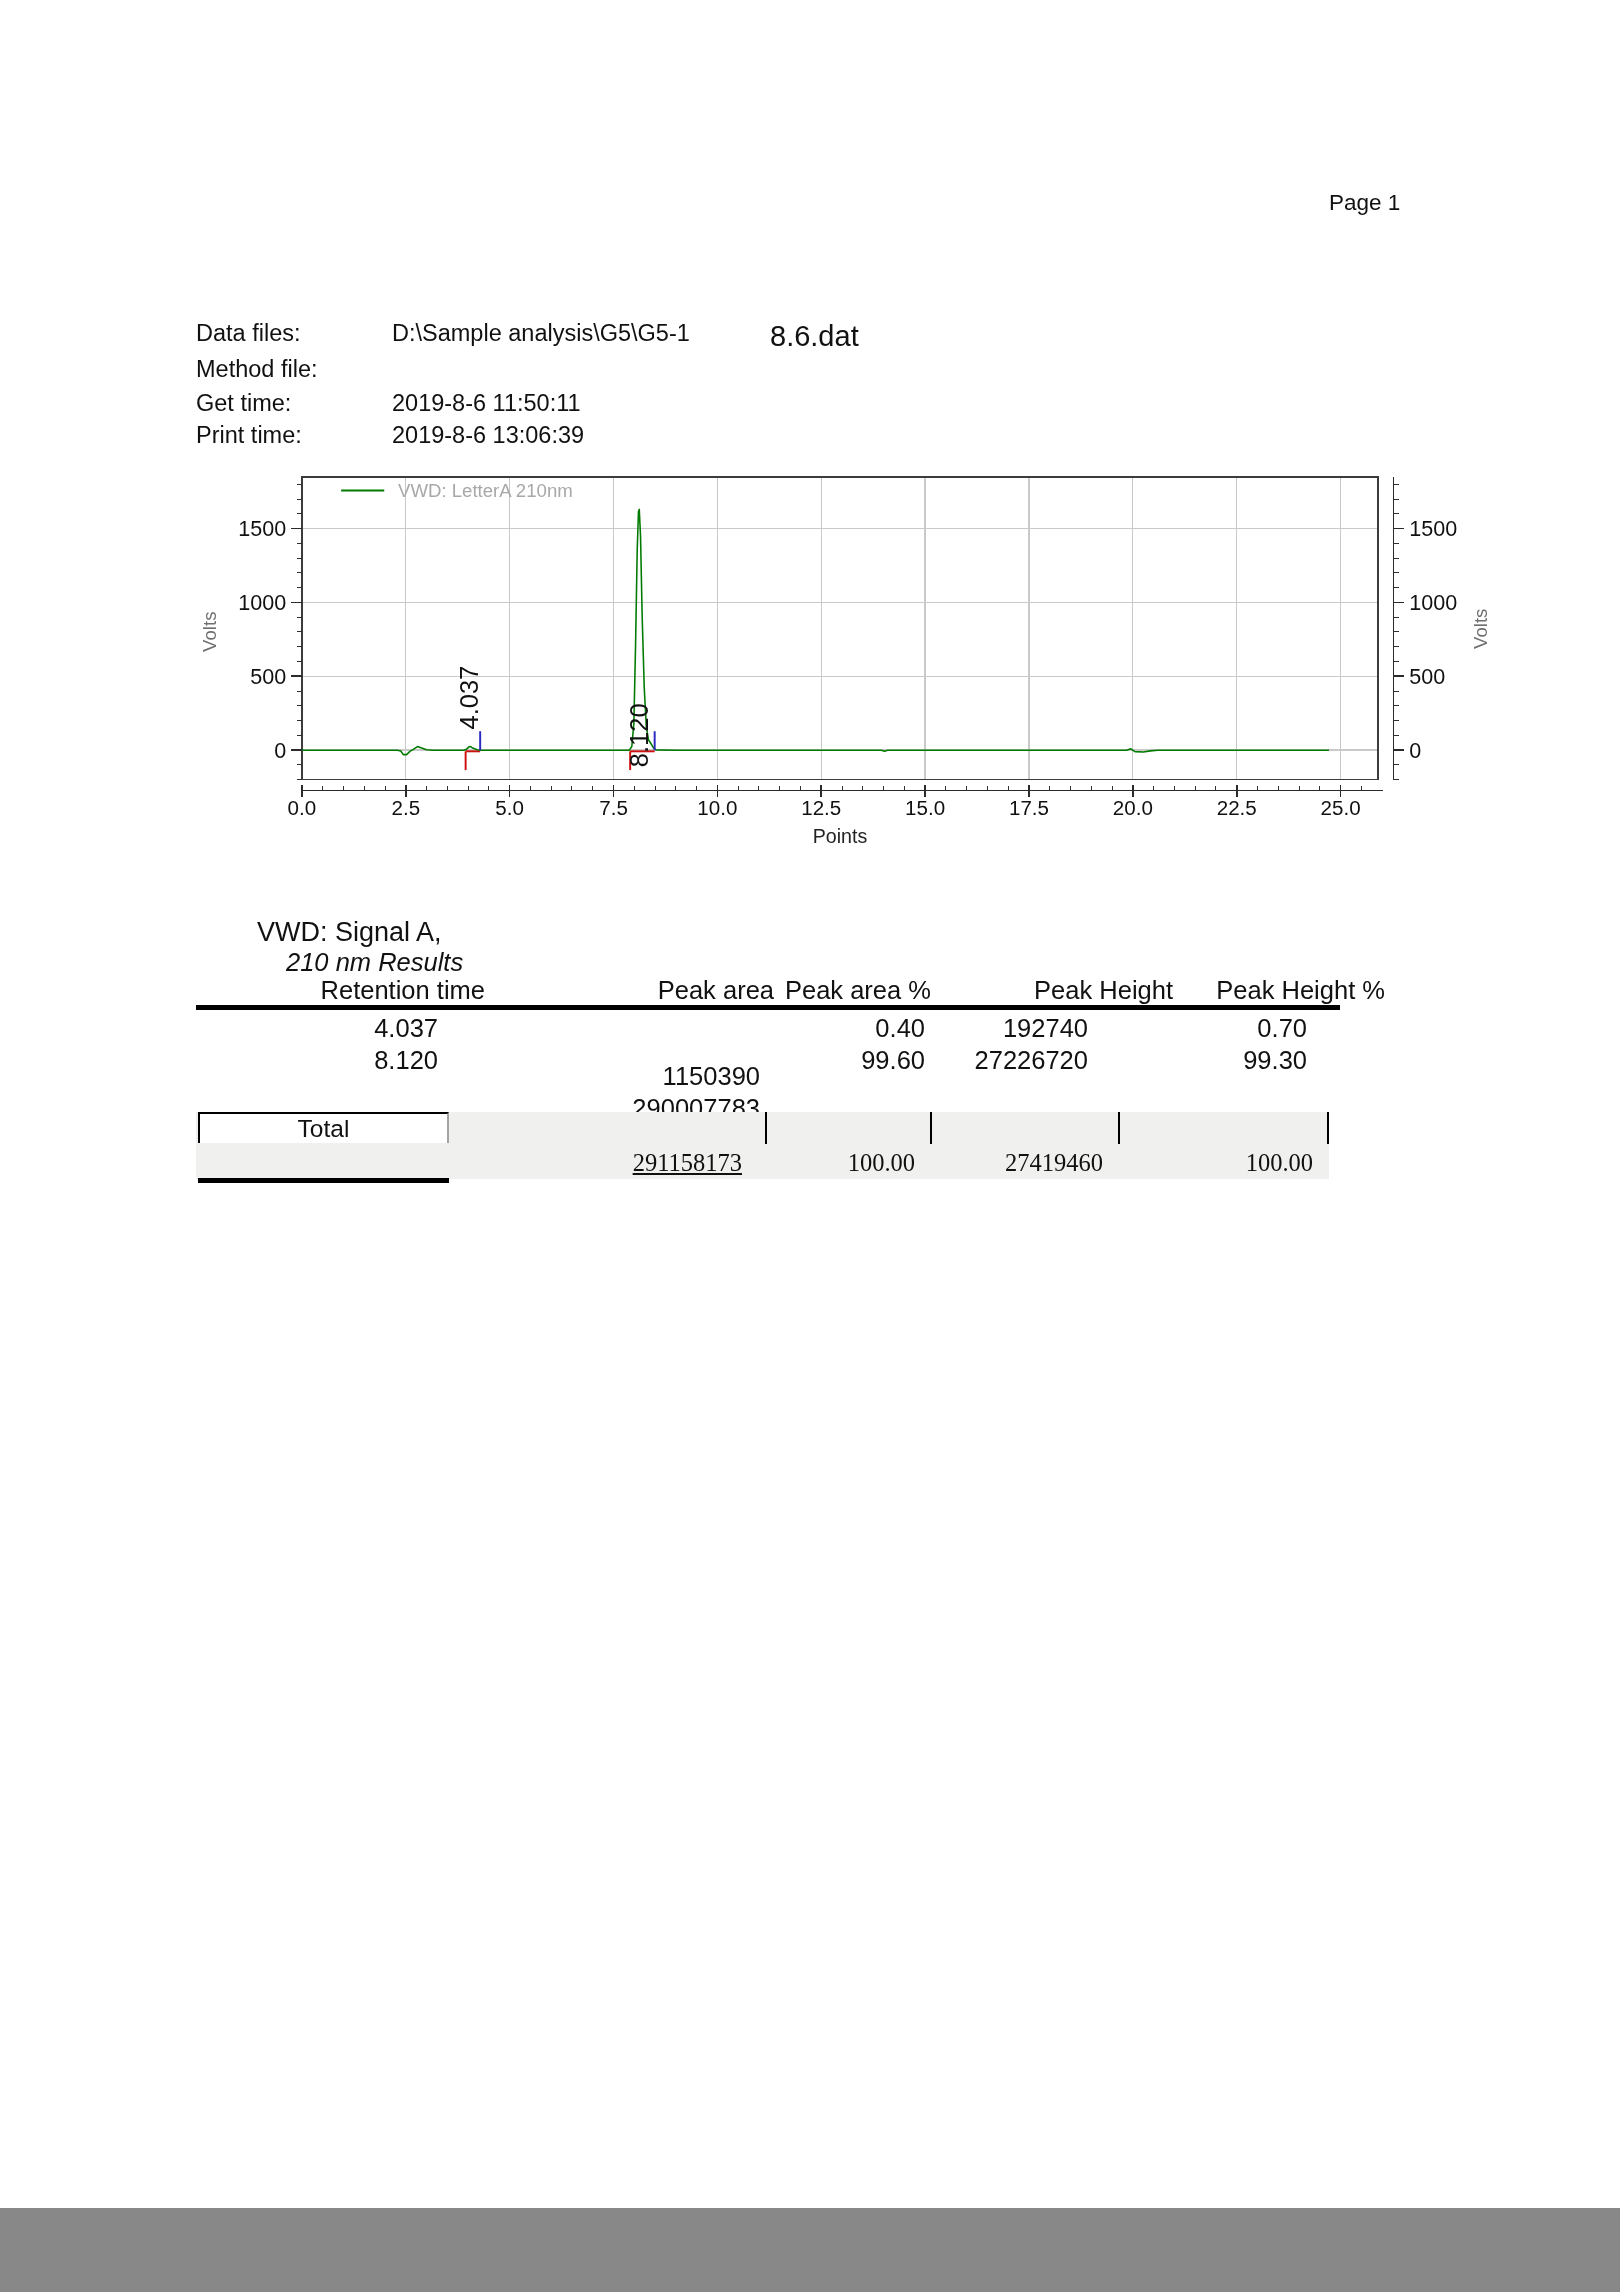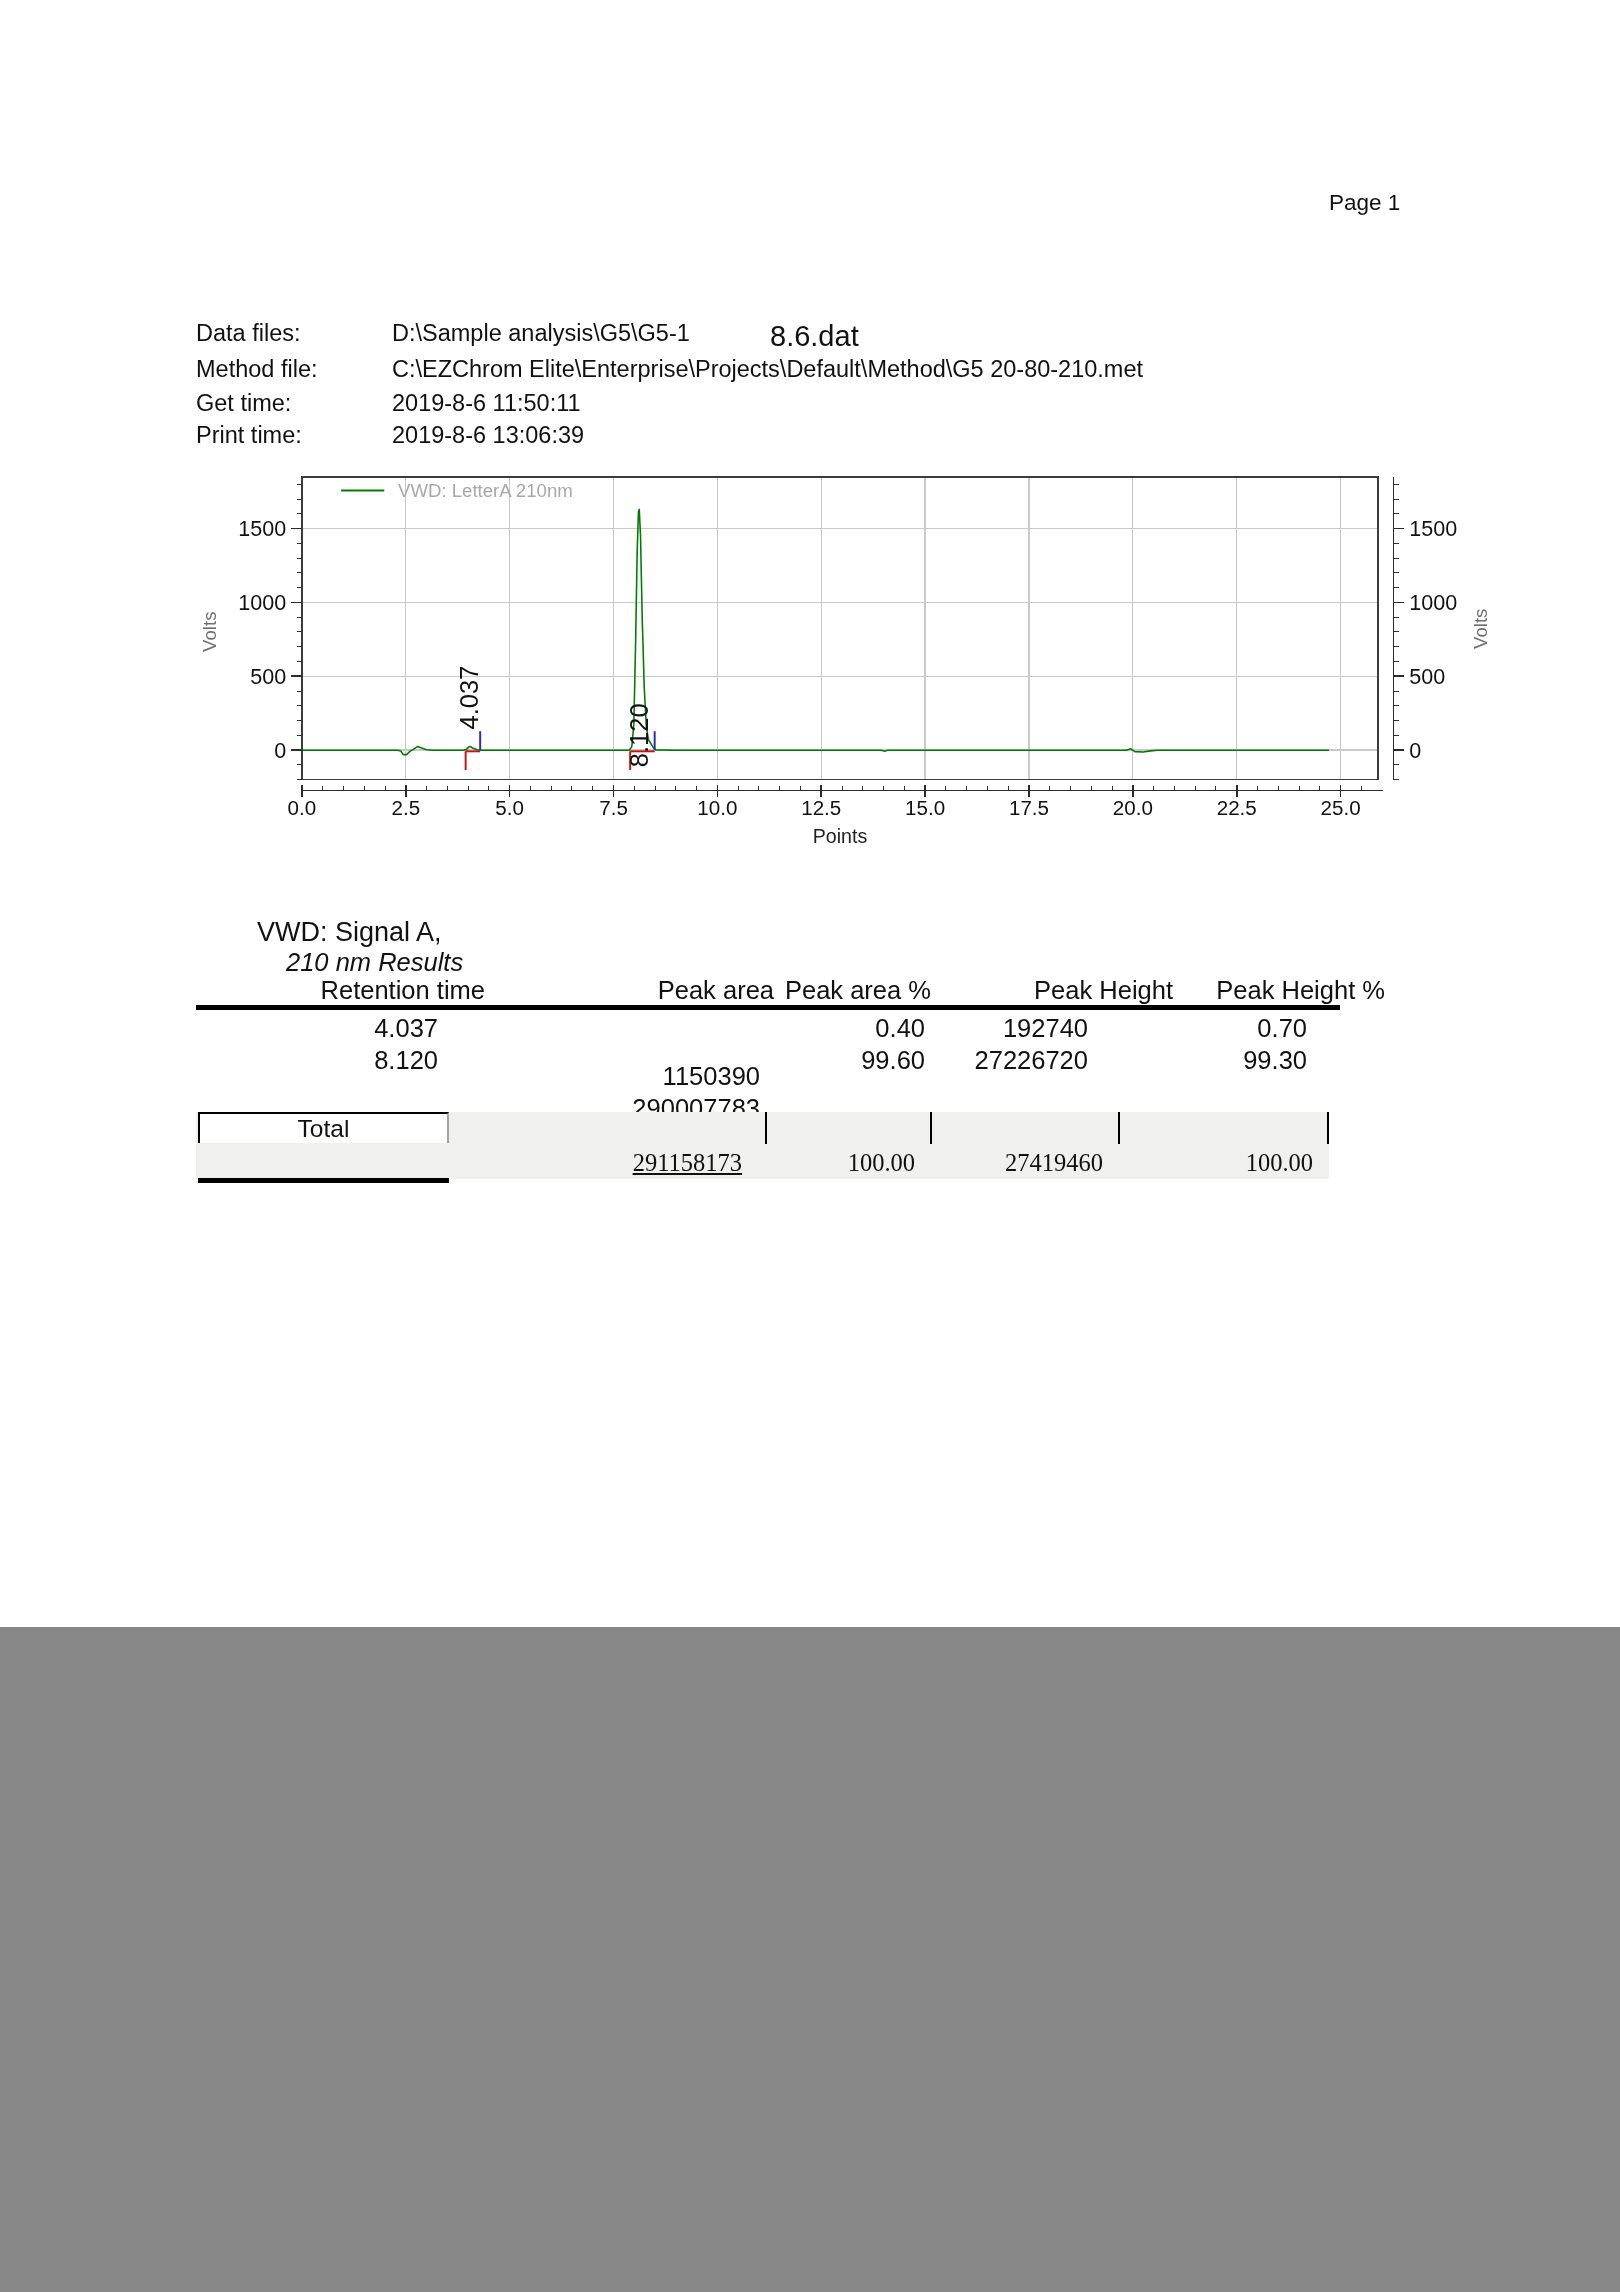--- a/index.html
+++ b/index.html
@@ -1,18 +1,18 @@
 <!DOCTYPE html>
 <html><head>
 <meta charset="utf-8">
 <style>
   html,body{margin:0;padding:0;background:#888;}
   .page{
     position:relative;
-    width:1620px;height:1627px;
+    width:1620px;height:2208px;
     background:#ffffff;
     font-family:"Liberation Sans",sans-serif;
     color:#111;
     margin:0 auto;
     overflow:hidden;
   }
   .abs{position:absolute;}
   .page-label{left:1329px;top:190px;font-size:22.5px;}
   .title{left:196px;top:223px;font-size:26.5px;line-height:39px;}
   .meta-label{left:196px;font-size:23.5px;}
@@ -52,21 +52,20 @@
 <div class="page">
 
   <div class="abs page-label">Page 1</div>
 
 
   <div class="abs meta-label" style="top:320px">Data files:</div>
   <div class="abs meta-value" style="top:320px">D:\Sample analysis\G5\G5-1</div>
   <div class="abs meta-value2" style="top:320px">8.6.dat</div>
 
   <div class="abs meta-label" style="top:356px">Method file:</div>
-  <div class="abs meta-value" style="top:356px">C:\EZChrom Elite\Enterprise\Projects\Default\Method\G5 20-80-210.met</div>
 
   <div class="abs meta-label" style="top:390px">Get time:</div>
   <div class="abs meta-value" style="top:390px">2019-8-6 11:50:11</div>
 
   <div class="abs meta-label" style="top:422px">Print time:</div>
   <div class="abs meta-value" style="top:422px">2019-8-6 13:06:39</div>
 
   <div class="abs chart-wrap">
     <svg id="chart-svg" width="1343" height="392" viewBox="0 0 1370 400">
         <line x1="218.98455598455598" y1="7" x2="218.98455598455598" y2="316" stroke="#c9c9c9" stroke-width="1.3" shape-rendering="crispEdges"></line>

